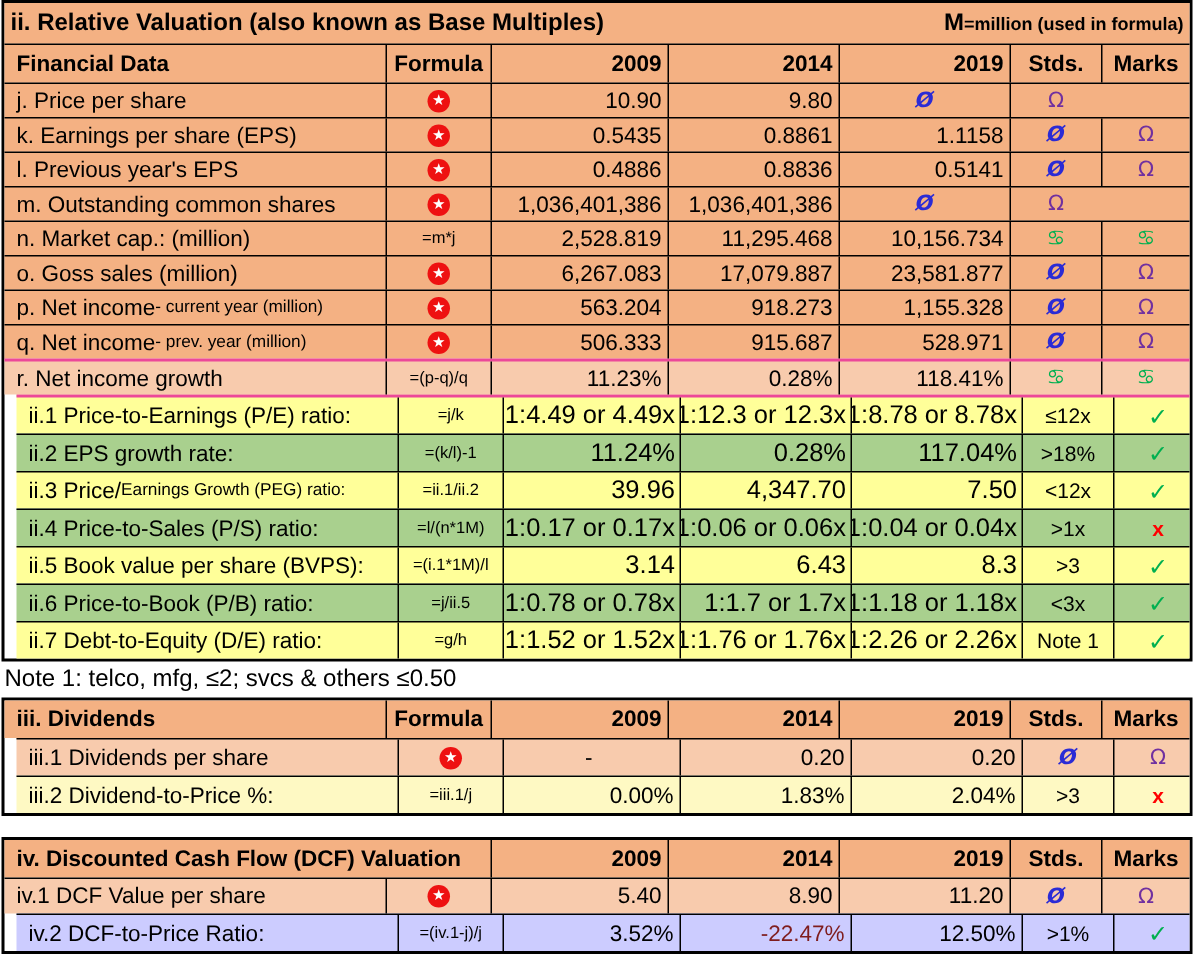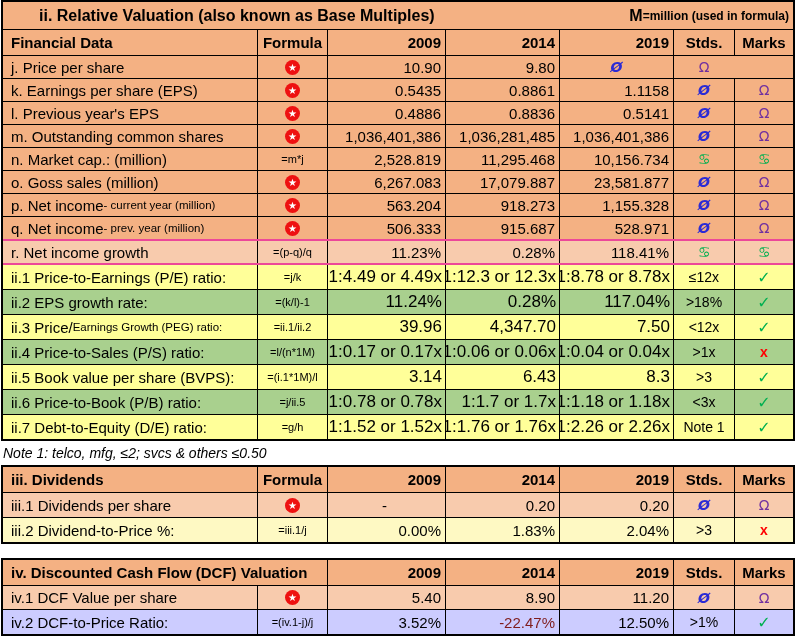--- a/index.html
+++ b/index.html
@@ -3,25 +3,25 @@
 <meta charset="utf-8">
 <style>
   html,body { margin:0; padding:0; background:#fff; }
   body { width:802px; font-family:"Liberation Sans", sans-serif; color:#000; }
   .tbl { width:790px; border:2px solid #000; margin-left:1px; }
   .row { display:grid; grid-template-columns:254px 70px 118px 114px 114px 61px 59px; height:22px; }
   .row + .row { border-top:1px solid #000; }
   .row.thick { border-top:2px solid #ec4899; }
   .h-title { height:27px; }
   .h-head  { height:25px; }
-  .h-24 { height:24px; }
+  .h-24 { height:24px;margin-left:8px; }
   .h-23 { height:23px; }
   .c { display:flex; align-items:center; overflow:hidden; white-space:nowrap; }
   .c + .c { border-left:1px solid #000; }
-  .span7 { grid-column:1 / -1; justify-content:space-between; padding:0 4px;margin-left:32px; }
+  .span7 { grid-column:1 / -1; justify-content:space-between; padding:0 4px; }
   .span2 { grid-column:span 2; }
   .lbl { padding-left:8px; font-size:15px; }
   .val { justify-content:flex-end; padding-right:4px; font-size:15px; }
   .ctr { justify-content:center; }
   .frm { justify-content:center; font-size:11px; }
   .std { justify-content:center; font-size:14px; }
   .mrk { justify-content:center; }
   .sm { font-size:11.5px; }
   .ratio .val { font-size:17px; padding-right:3px; }
   .title-txt { font-weight:bold; font-size:16px; }
@@ -39,21 +39,21 @@
   .star-icon { display:inline-block; width:15px; height:15px; border-radius:50%;
     background:#EE1111; color:#fff; font-size:10px; line-height:15px; text-align:center;
     font-family:"DejaVu Sans", sans-serif; }
   .na-std { color:#2B2BD5; font-style:italic; font-weight:bold; font-size:14px;
     font-family:"DejaVu Sans", sans-serif; }
   .na-mrk { color:#7030A0; font-size:14px; font-family:"DejaVu Sans", sans-serif; }
   .grow { color:#00B050; font-weight:bold; font-size:14px; font-family:"DejaVu Sans", sans-serif; }
   .chk { color:#00B050; font-weight:bold; font-size:16px; font-family:"DejaVu Sans", sans-serif; }
   .crs { color:#FF0000; font-weight:bold; font-size:14px; }
   .neg { color:#7f1d1d; }
-  .note-row { height:24px; display:flex; align-items:center; padding-left:3px; font-size:14px;font-style:italic; }
+  .note-row { height:24px; display:flex; align-items:center; padding-left:3px; font-size:16px; }
   .gap { height:14px; }
 </style>
 </head>
 <body>
 
 <div class="tbl">
   <div class="row h-title bg-sal">
     <div class="c span7">
       <span class="title-txt">ii. Relative Valuation (also known as Base Multiples)</span>
       <span class="legend">
@@ -118,21 +118,20 @@
         <span class="na-mrk">Ω</span>
       </div>
   </div>
 
   <div class="row bg-sal">
     <div class="c lbl">m. Outstanding common shares</div>
     <div class="c ctr">
         <span class="star-icon">★</span>
       </div>
     <div class="c val">1,036,401,386</div>
-    <div class="c val">1,036,281,485</div>
     <div class="c val">1,036,401,386</div>
     <div class="c std">
         <span class="na-std">Ø</span>
       </div>
     <div class="c mrk">
         <span class="na-mrk">Ω</span>
       </div>
   </div>
 
   <div class="row bg-sal">

